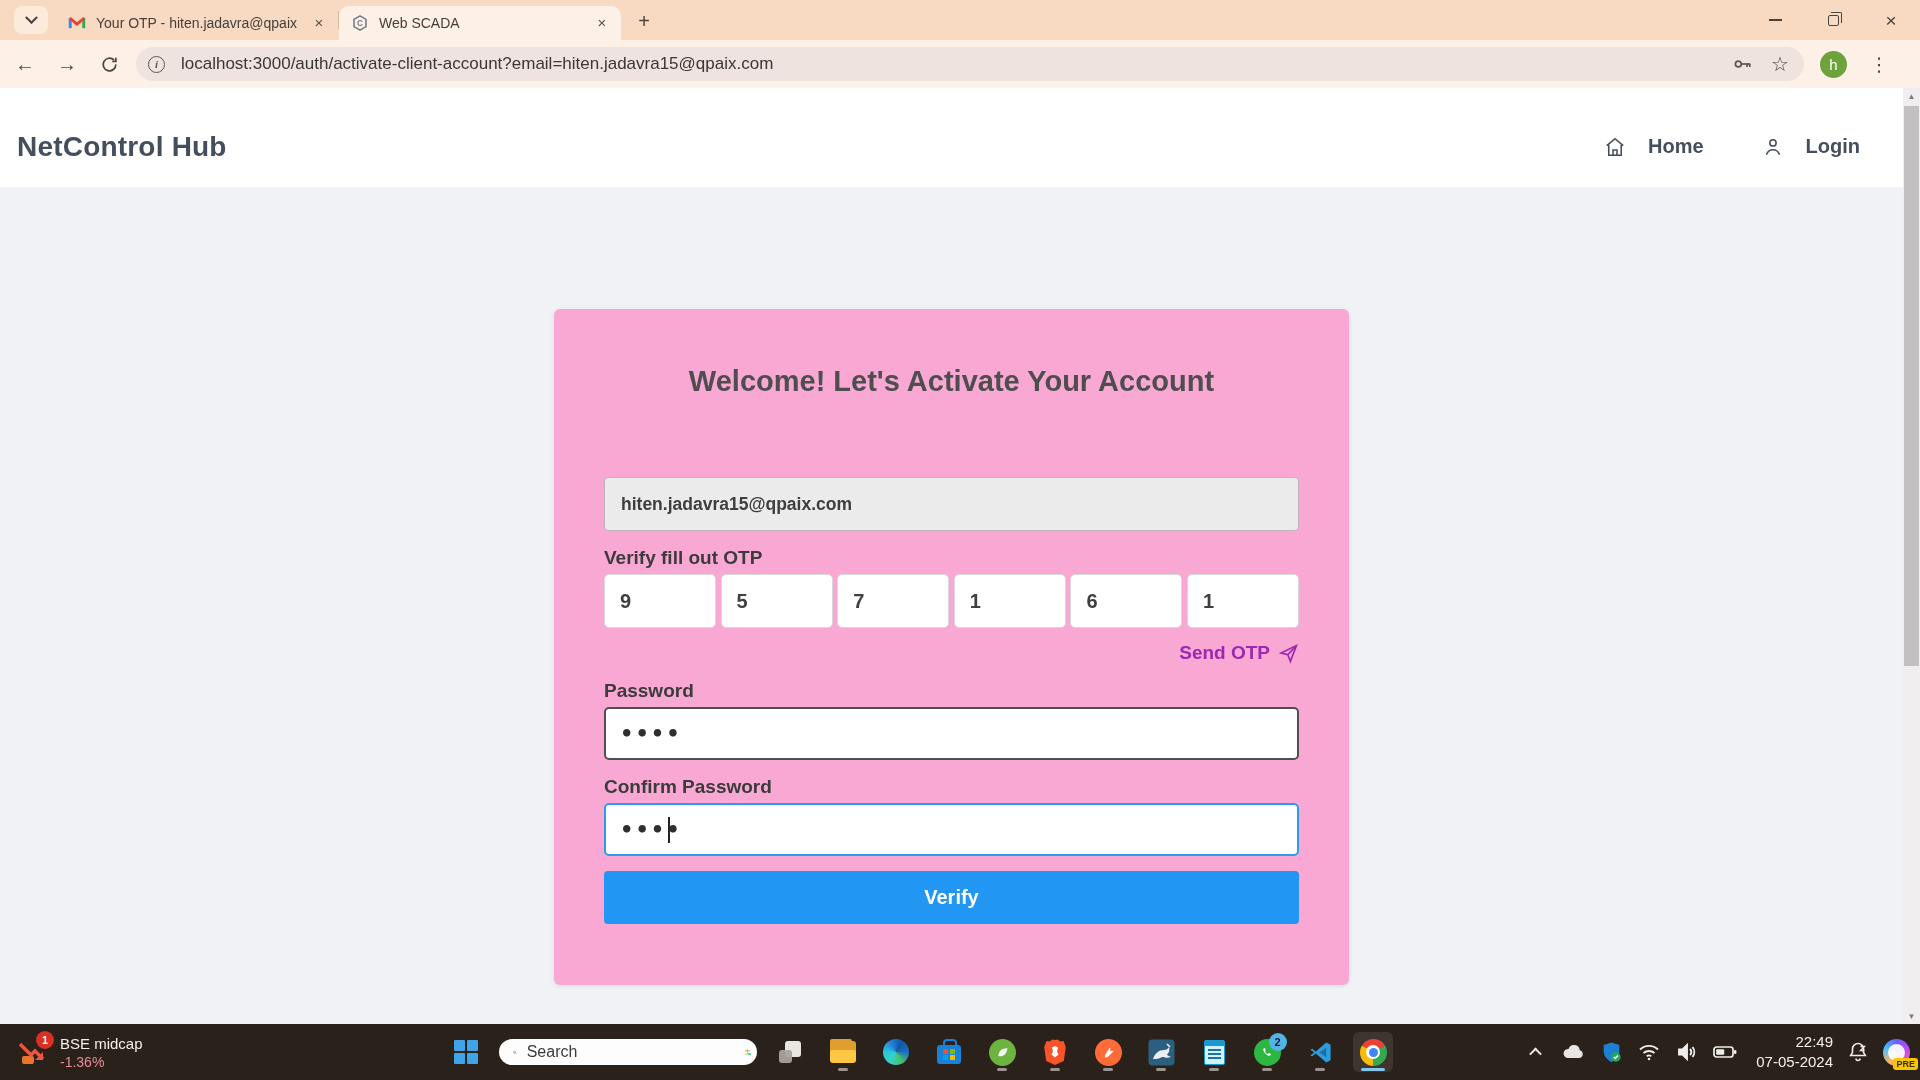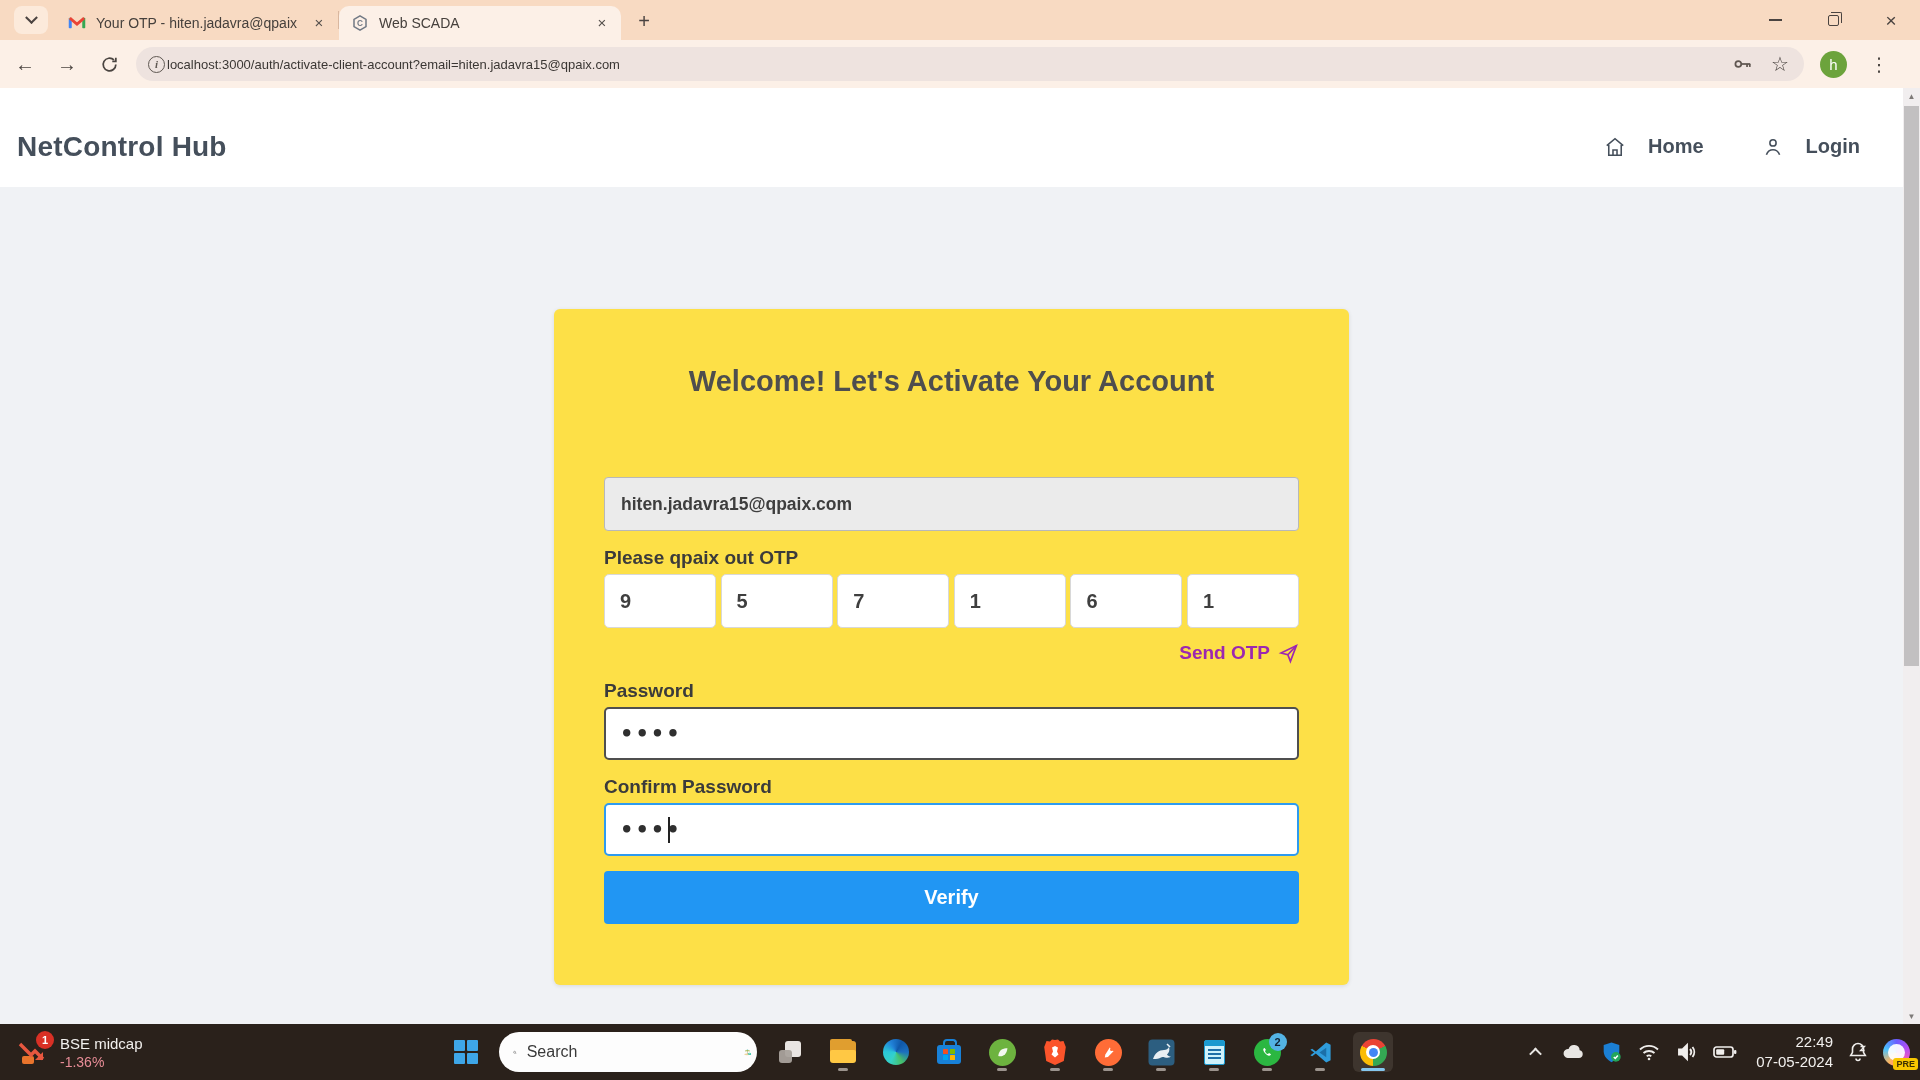--- a/index.html
+++ b/index.html
@@ -37,37 +37,37 @@
     background: #FCF0E7; display: flex; align-items: center; }
   .nav-btn { width: 34px; height: 34px; display: flex; align-items: center; justify-content: center;
     font-size: 20px; color: #4a4440; margin-left: 8px; }
   .nav-btn.fwd { color: #4a4440; }
   .nav-btn svg { display: block; }
   .omnibox { height: 34px; flex: 0 0 auto; width: 1668px; margin-left: 10px; background: #EEE3DF;
     border-radius: 17px; display: flex; align-items: center; padding: 0 12px; }
   .info-chip { width: 17px; height: 17px; border: 1.4px solid #5f5852; border-radius: 50%;
     color: #5f5852; font-size: 11px; font-weight: bold; display: flex; align-items: center; justify-content: center;
     font-family: "Liberation Serif", serif; font-style: italic; flex: 0 0 auto; }
-  .url-text { margin-left: 2px; font-size: 13px; color: #3b3734; flex: 1; white-space: nowrap; overflow: hidden; }
+  .url-text { margin-left: 16px; font-size: 17px; color: #3b3734; flex: 1; white-space: nowrap; overflow: hidden; }
   .omni-icon { width: 24px; height: 24px; margin-left: 14px; display: flex; align-items: center; justify-content: center; flex: 0 0 auto; }
   .star-glyph { font-size: 20px; color: #4a4440; }
   .avatar { width: 27px; height: 27px; border-radius: 50%; background: #6CA33C; color: #fff;
     font-size: 15px; display: flex; align-items: center; justify-content: center; margin-left: 16px; }
   .menu-dots { font-size: 19px; color: #4a4440; margin-left: 20px; width: 24px; text-align: center; }
 
   
   .site-header { position: absolute; top: 88px; left: 0; width: 1920px; height: 118px; background: #fff;
     border-bottom: 1px solid #E7E7E7; display: flex; align-items: center; padding: 0 60px 0 17px; }
   .brand { font-size: 28px; font-weight: bold; color: #454F5B; letter-spacing: 0.2px; }
   .site-nav { margin-left: auto; display: flex; align-items: center; gap: 58px; }
   .nav-item { display: flex; align-items: center; gap: 22px; color: #454F5B; font-size: 20px; font-weight: 600; }
   .nav-item svg { display: block; }
 
   .content { position: absolute; top: 187px; left: 0; width: 1903px; height: 837px; background: #F0F2F5; }
-  .card { position: absolute; left: 554px; top: 122px; width: 795px; height: 676px; background: #fde047;
+  .card { position: absolute; left: 554px; top: 122px; width: 795px; height: 676px; background: #f9a8d4;
     border-radius: 6px; box-shadow: 0 1px 4px rgba(0,0,0,0.10); padding: 56px 50px 0 50px; }
   .card-title { text-align: center; font-size: 29px; font-weight: bold; color: #4E4E4E; }
   .email-input { margin-top: 79px; width: 695px; height: 54px; background: #EBEBEB; border: 1px solid #B8B8B8;
     border-radius: 4px; padding: 0 16px; font-size: 17.5px; font-weight: bold; color: #3E3E3E;
     font-family: "Liberation Sans", sans-serif; }
   .field-label { margin-top: 16px; font-size: 19px; font-weight: bold; color: #3B3B3B; }
   .otp-row { margin-top: 5px; display: flex; justify-content: space-between; width: 695px; }
   .otp-input { width: 112px; height: 54px; border: 1px solid #D8D8D8; border-radius: 5px; background: #fff;
     padding: 0 0 0 15px; font-size: 20px; font-weight: 600; color: #3F3F3F; font-family: "Liberation Sans", sans-serif; }
   .send-otp-row { margin-top: 14px; width: 695px; display: flex; justify-content: flex-end; align-items: center; gap: 8px; }
@@ -100,21 +100,21 @@
   .tb-cell { width: 40px; height: 40px; border-radius: 6px; display: flex; align-items: center; justify-content: center;
     position: relative; }
   .tb-cell.active-app { background: #3E352E; }
   .run-dot { position: absolute; bottom: 1px; left: 50%; transform: translateX(-50%);
     width: 10px; height: 3px; border-radius: 2px; background: #9B938D; }
   .run-dot.wide { width: 24px; background: #85C6EE; }
 
   .start-grid { display: grid; grid-template-columns: 11px 11px; grid-template-rows: 11px 11px; gap: 2px; }
   .start-grid div { background: #3EA6E8; border-radius: 1px; }
 
-  .search-pill { width: 258px; height: 40px; background: #FDFDFD; border-radius: 20px; display: flex;
+  .search-pill { width: 258px; height: 26px; background: #FDFDFD; border-radius: 20px; display: flex;
     align-items: center; padding: 0 6px 0 14px; gap: 10px; }
   .search-pill input { border: none; outline: none; background: transparent; flex: 1; font-size: 16px;
     color: #3a3a3a; font-family: "Liberation Sans", sans-serif; }
   .search-pill input::placeholder { color: #3a3a3a; opacity: 1; }
 
   .taskview-icon { position: relative; width: 22px; height: 22px; }
   .taskview-icon .back { position: absolute; top: 0; right: 0; width: 16px; height: 16px; background: #E9E5E2; border-radius: 3px; }
   .taskview-icon .front { position: absolute; bottom: 0; left: 0; width: 13px; height: 13px; background: #A9A29C; border-radius: 3px; opacity: .95; }
 
   .folder-icon { position: relative; width: 26px; height: 22px; }
@@ -245,21 +245,21 @@
       </div>
     </div>
   </div>
 
   <div class="content">
     <div class="card">
       <div class="card-title">Welcome! Let's Activate Your Account</div>
 
       <input class="email-input" type="text" readonly="" value="hiten.jadavra15@qpaix.com" style="">
 
-      <div class="field-label">Please qpaix out OTP</div>
+      <div class="field-label">Verify fill out OTP</div>
       <div class="otp-row">
         <input class="otp-input" type="text" value="9" style="">
         <input class="otp-input" type="text" value="5" style="">
         <input class="otp-input" type="text" value="7" style="">
         <input class="otp-input" type="text" value="1" style="">
         <input class="otp-input" type="text" value="6" style="">
         <input class="otp-input" type="text" value="1" style="">
       </div>
 
       <div class="send-otp-row">

